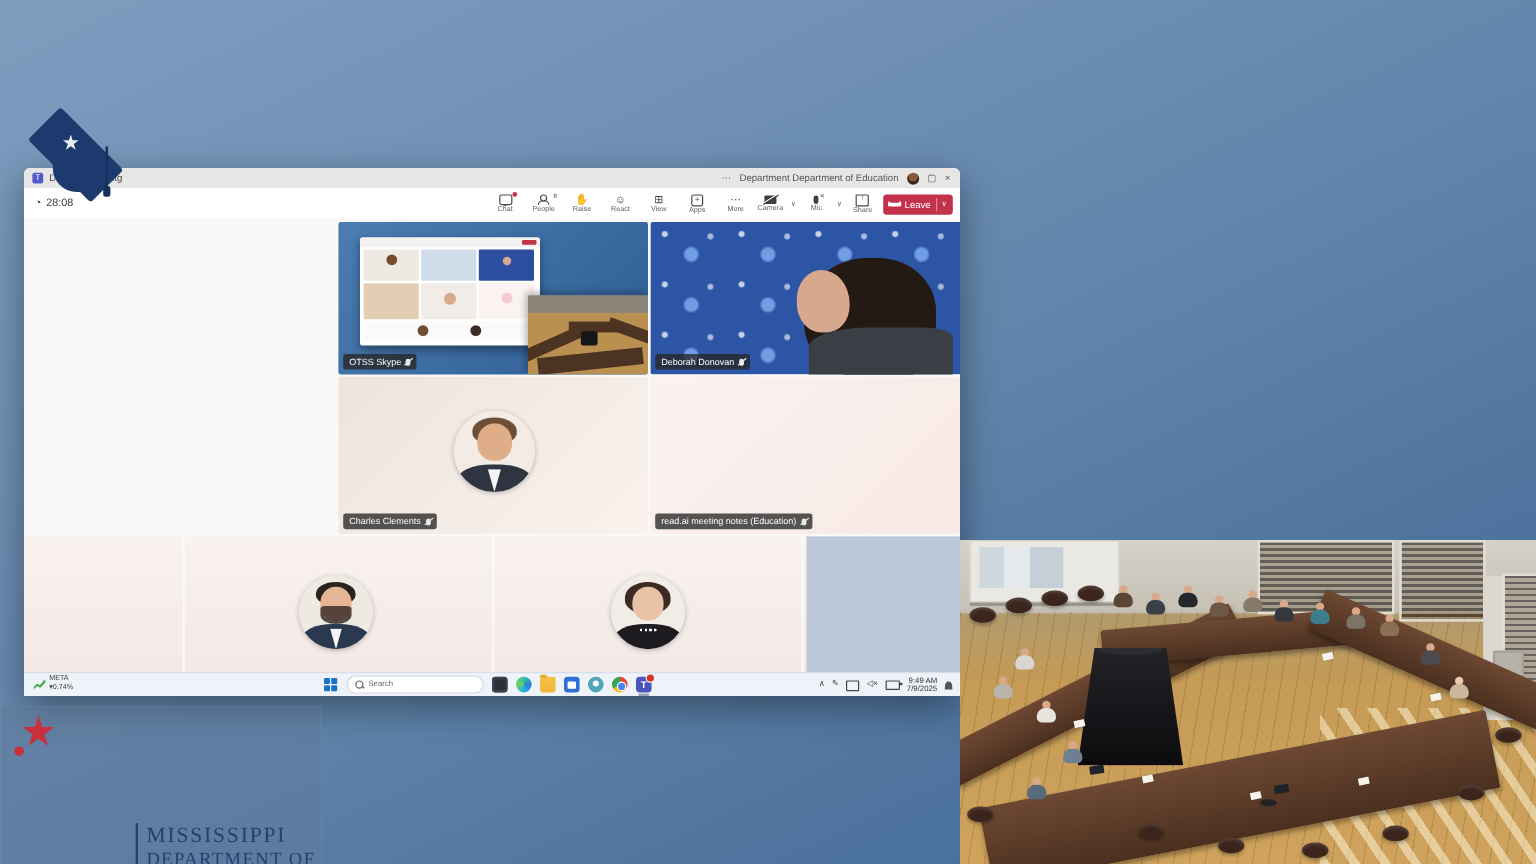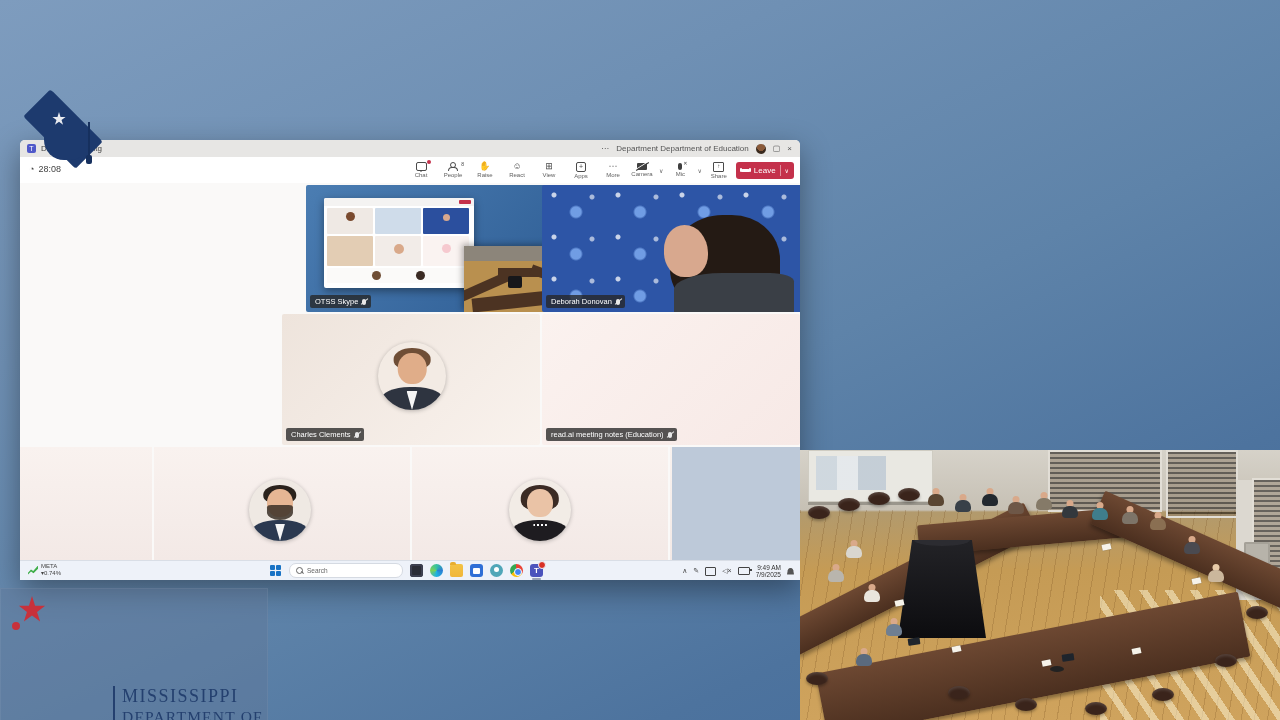--- a/index.html
+++ b/index.html
@@ -67,21 +67,21 @@
      background-size:64px 42px;padding-left:24px;}
   .dd{position:absolute;}
   
   #tile-scott{background:linear-gradient(90deg,#2c1d12 0,#2c1d12 24%,#8a6e49 24%,#97794f 60%,#b99b6c 78%,#c9b183 100%);}
   #tile-scott .grain{position:absolute;inset:0;background:repeating-linear-gradient(90deg,rgba(60,40,20,.18) 0 2px,transparent 2px 14px);}
   
   #tile-rn{background:linear-gradient(135deg,#fbf2ef,#f7e9e6);}
   .rn-circle{position:absolute;left:50%;top:50%;transform:translate(-50%,-54%);width:62px;height:62px;border-radius:50%;
      background:#f6c9cf;color:#7c3b46;font-size:21px;font-weight:bold;display:flex;align-items:center;justify-content:center;letter-spacing:1px;}
   
-  #tile-otss{background:linear-gradient(135deg,#4b7db2,#2e5d94);margin-left:24px;}
+  #tile-otss{background:linear-gradient(135deg,#4b7db2,#2e5d94);}
   .mini-win{position:absolute;left:18px;top:13px;width:150px;height:90px;background:#fff;border-radius:2px;box-shadow:0 3px 8px rgba(0,0,0,.4);}
   .mini-head{position:absolute;left:0;top:0;width:100%;height:8px;background:#f4f3f2;border-radius:2px 2px 0 0;}
   .mini-head b{position:absolute;right:3px;top:2px;width:12px;height:4px;background:#c4314b;border-radius:1px;}
   .mini-win s{position:absolute;text-decoration:none;border-radius:1px;}
   .mini-dot{position:absolute;border-radius:50%;}
   .mini-room{position:absolute;right:0;bottom:0;width:100px;height:66px;background:linear-gradient(#8c857a 0 22%,#b9904f 22%);overflow:hidden;box-shadow:-2px -2px 6px rgba(0,0,0,.3);}
   .mini-room u{position:absolute;background:#4c3322;display:block;}
   
   #row3{position:absolute;left:0;top:264px;width:652px;height:113px;background:linear-gradient(180deg,#f9f2ef,#f3e9e6);}
   #row3 .div{position:absolute;top:0;width:2px;height:113px;background:#faf9f8;}

